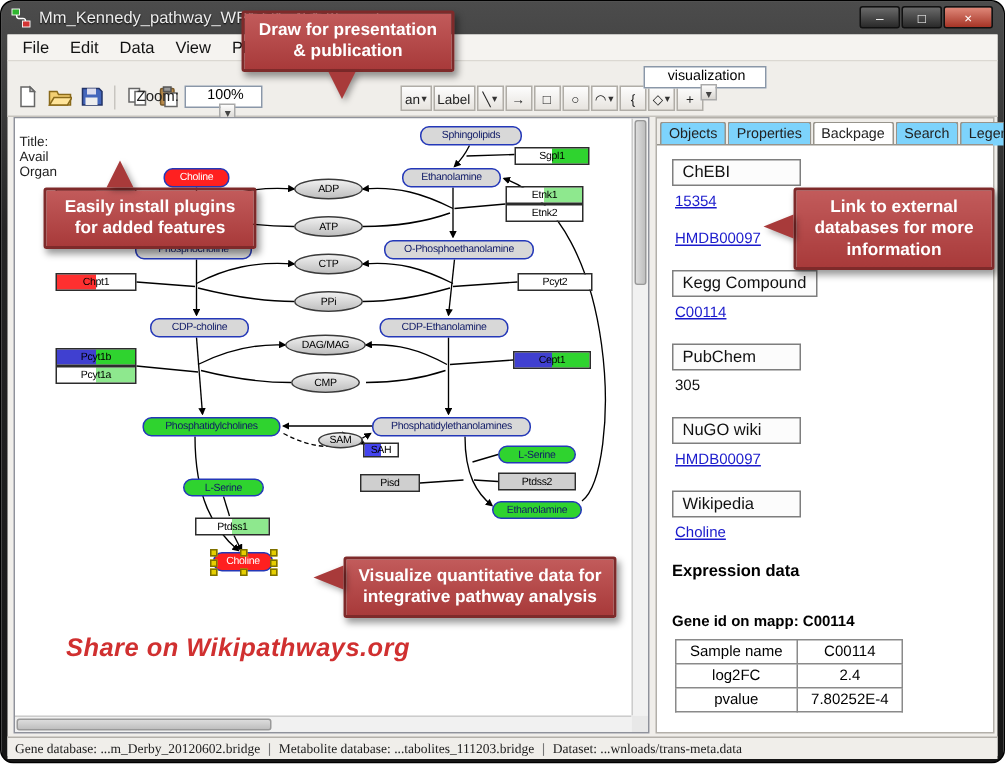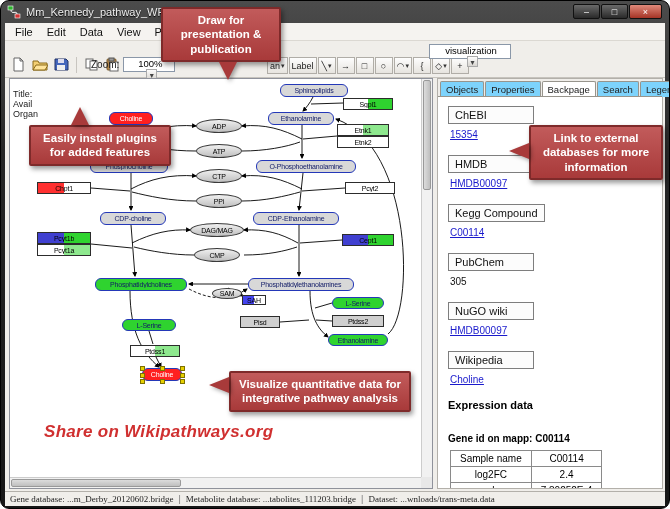--- a/index.html
+++ b/index.html
@@ -65,21 +65,21 @@
   .statusbar{position:absolute;left:0;right:0;top:468px;height:15px;border-top:1px solid #b3b0aa;background:#f0eeea;display:flex;align-items:center;padding-left:5px;gap:5px;overflow:hidden;}
   .status-seg{font-size:9px;color:#222;white-space:nowrap;font-family:Liberation Serif, serif;}
   .status-divider{font-size:9px;color:#777;}
   
   .callout{position:absolute;z-index:50;}
   .callout-text{background:linear-gradient(180deg,#c25b5b,var(--callout-bg,#a83a3a));border:2px solid var(--callout-border,#7e2a2a);border-radius:2px;color:#fff;font-weight:bold;font-size:11.5px;line-height:1.25;text-align:center;padding:4px 6px;box-shadow:2px 3px 5px rgba(0,0,0,.4);}
   .arrow{position:absolute;width:0;height:0;filter:drop-shadow(2px 2px 2px rgba(0,0,0,.35));}
   .arrow.down{border-left:9px solid transparent;border-right:9px solid transparent;border-top:18px solid var(--callout-bg,#a83a3a);top:100%;left:58px;}
   .arrow.up{border-left:9px solid transparent;border-right:9px solid transparent;border-bottom:18px solid var(--callout-bg,#a83a3a);bottom:100%;left:42px;}
   .arrow.left{border-top:8px solid transparent;border-bottom:8px solid transparent;border-right:20px solid var(--callout-bg,#a83a3a);right:100%;}
-  .co-draw{left:160px;top:6px;width:120px;}
+  .co-draw{left:160px;top:6px;width:142px;}
   .co-plugins{left:28px;top:76px;width:142px;margin-top:48px;}
   .co-link{left:528px;top:124px;width:134px;}
   .co-link .arrow.left{top:18px;}
   .co-visualize{left:228px;top:370px;width:182px;}
   .co-visualize .arrow.left{top:6px;}
 </style>
 </head>
 <body>
 
 <div class="frame">
@@ -372,21 +372,21 @@
       <div class="tabs">
           <div class="tab">Objects</div>
           <div class="tab">Properties</div>
           <div class="tab active">Backpage</div>
           <div class="tab">Search</div>
           <div class="tab">Legend</div>
         </div>
       <div class="bp-content">
         <div>
             <div class="bp-section"><div class="bp-header">ChEBI</div><a class="bp-value link" href="#">15354</a></div>
-            <div class="bp-section"><div class="bp-header">HMDB</div><a class="bp-value link" href="#">HMDB00097</a></div>
+            <div class="bp-section"><a class="bp-value link" href="#">HMDB00097</a></div>
             <div class="bp-section"><div class="bp-header">Kegg Compound</div><a class="bp-value link" href="#">C00114</a></div>
             <div class="bp-section"><div class="bp-header">PubChem</div><div class="bp-value">305</div></div>
             <div class="bp-section"><div class="bp-header">NuGO wiki</div><a class="bp-value link" href="#">HMDB00097</a></div>
             <div class="bp-section"><div class="bp-header">Wikipedia</div><a class="bp-value link" href="#">Choline</a></div>
           </div>
         <div class="bp-expression">Expression data</div>
         <div class="bp-geneid">Gene id on mapp: C00114</div>
         <table class="expr">
             <tbody>
               <tr>

